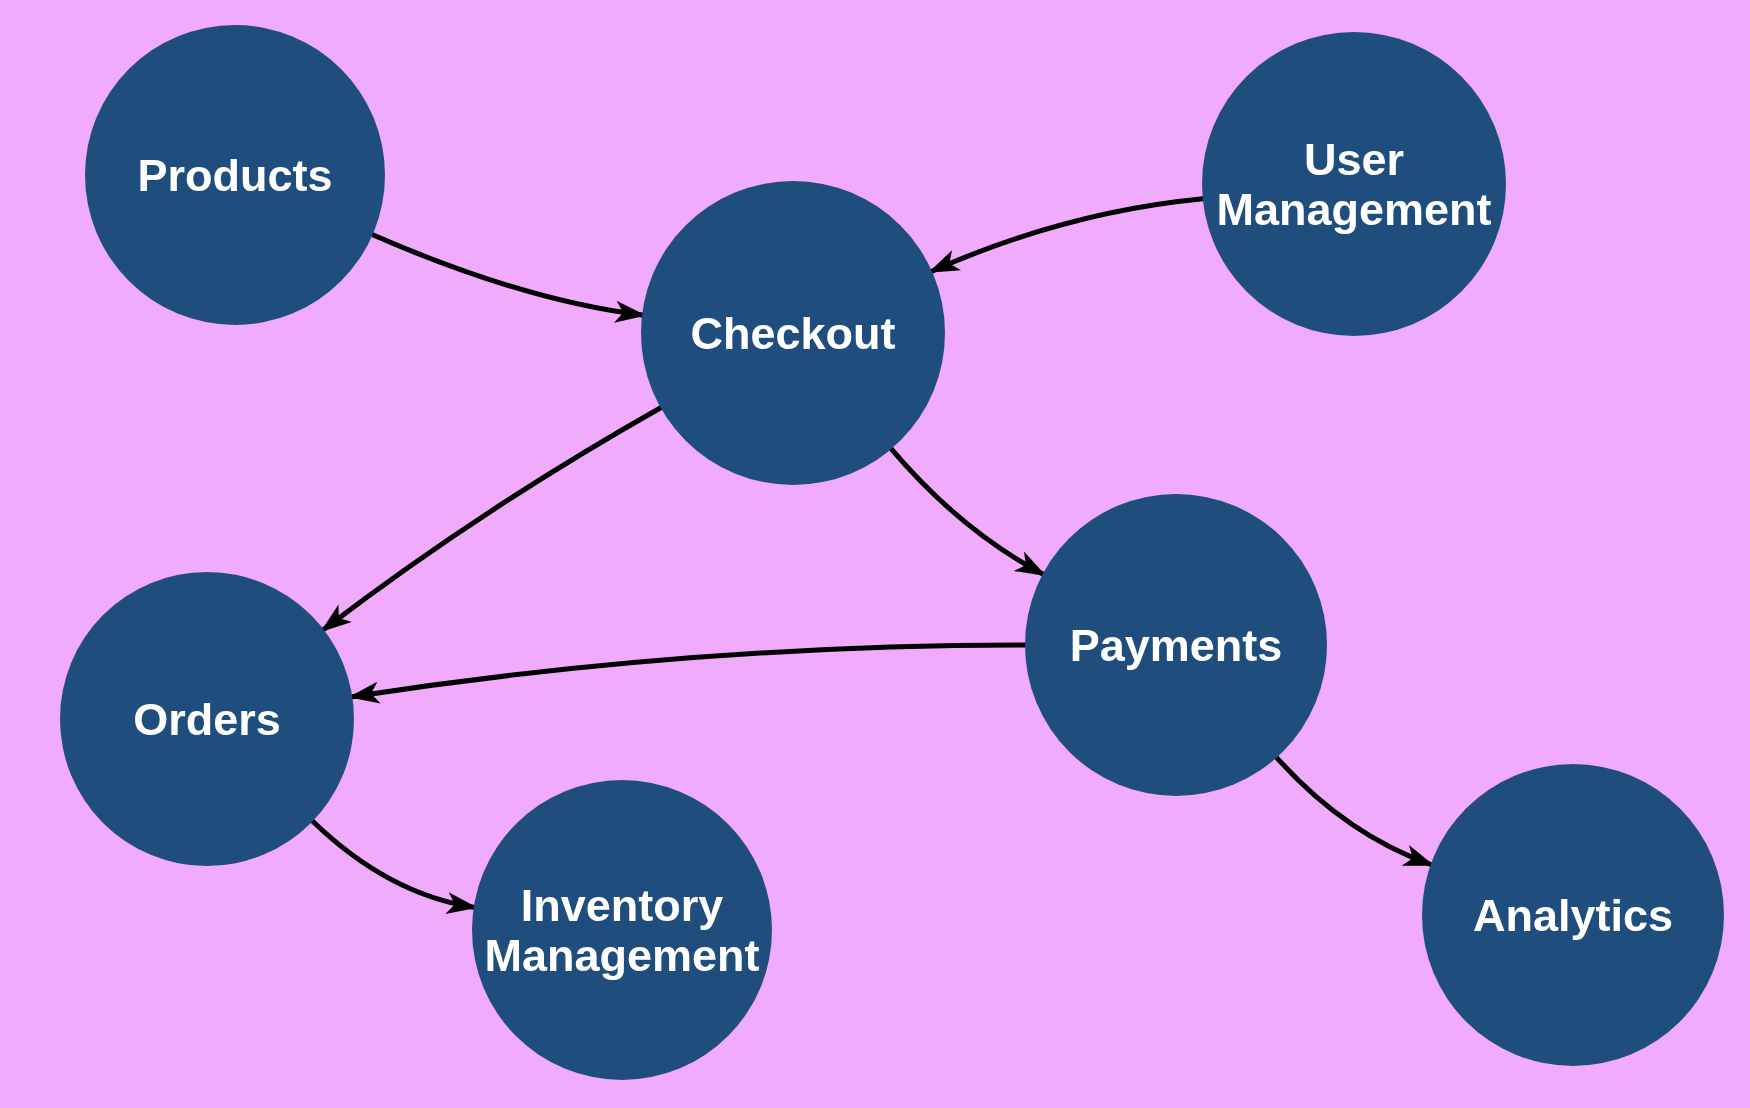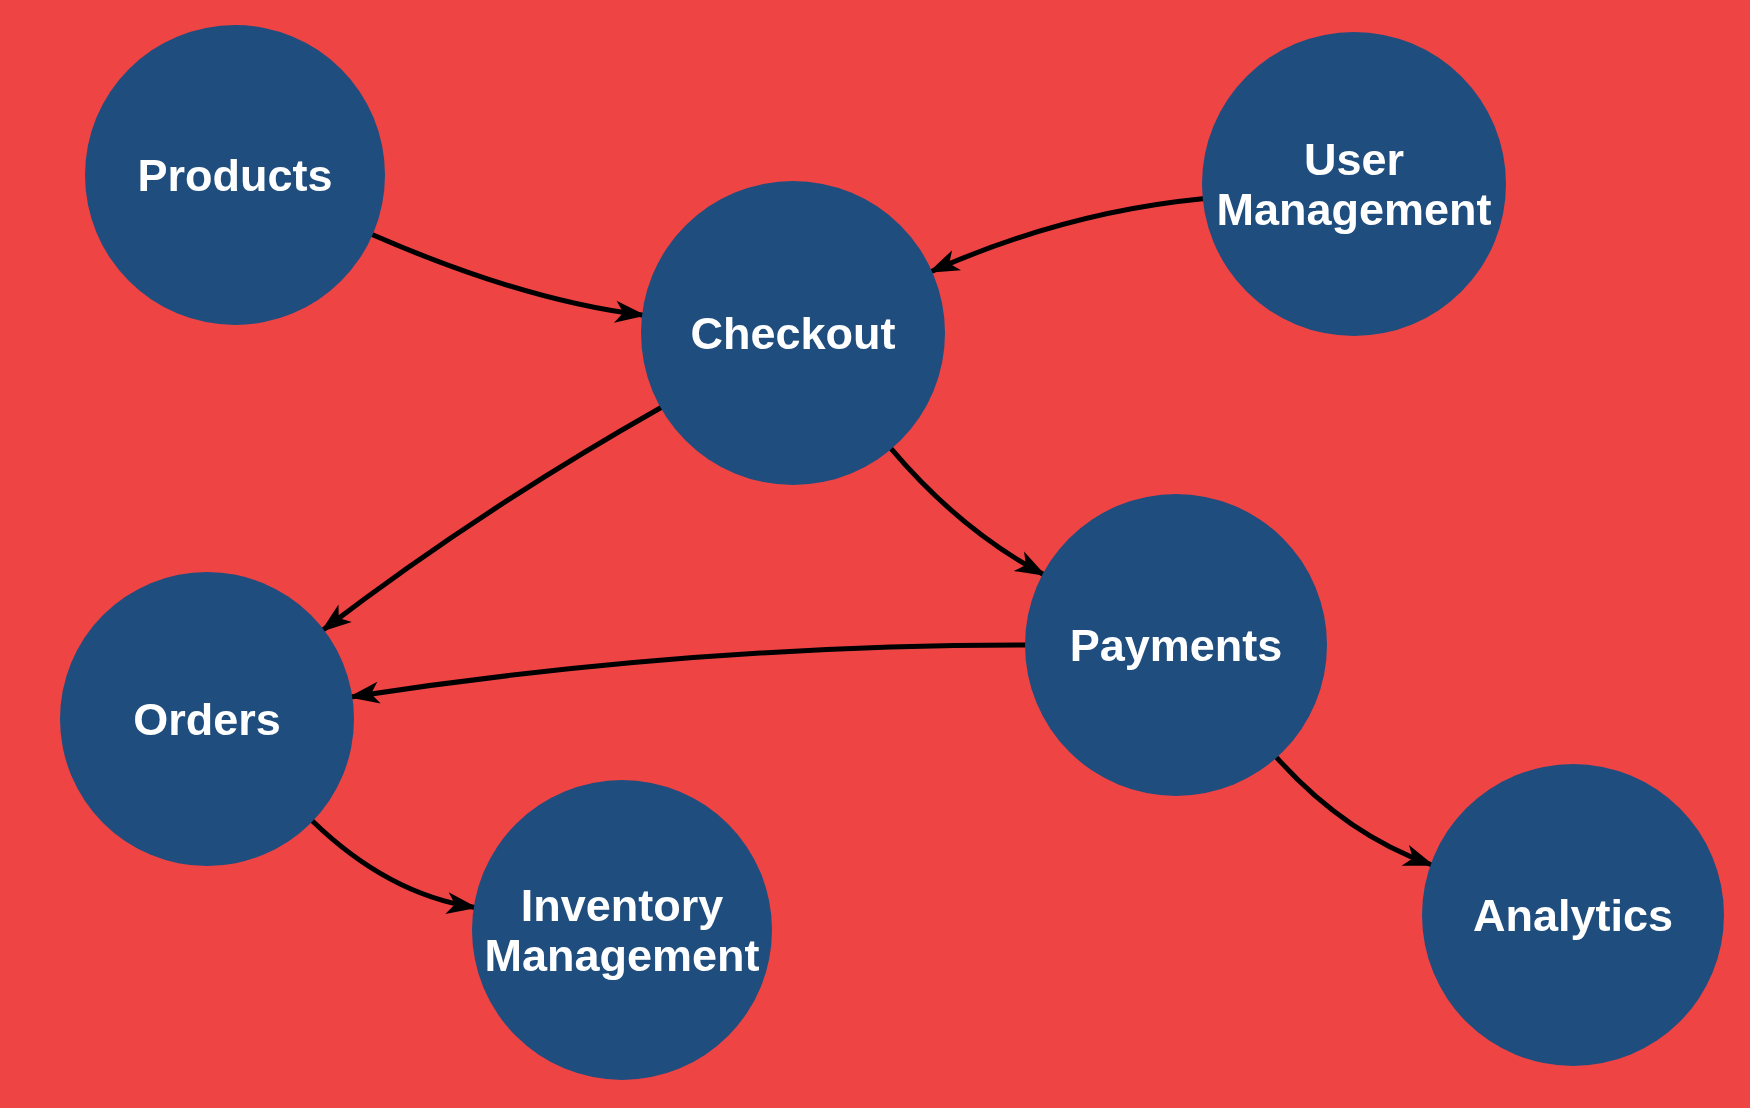--- a/index.html
+++ b/index.html
@@ -25,21 +25,21 @@
   .node-label {
     font-family: "Liberation Sans", "DejaVu Sans", sans-serif;
     font-weight: bold;
     font-size: 45px;
     text-anchor: middle;
   }
 </style>
 </head>
 <body>
 
-<div class="canvas" style="background: #ef4444;">
+<div class="canvas" style="background: #f0abfc;">
   <svg id="diagram-svg" width="1750" height="1108" viewBox="0 0 1750 1108">
     <defs>
       <marker id="arrowhead" markerUnits="userSpaceOnUse" markerWidth="36" markerHeight="26" refX="29" refY="13" orient="auto">
         <path d="M2,2 L33,13 L2,24 L10,13 Z" fill="#000000"></path>
       </marker>
     </defs>
     <g id="edges-layer">
         <path d="M 372.6 234.8 Q 525 301 642.1 315.0" class="edge-path" stroke="#000000" stroke-width="5" marker-end="url(#arrowhead)"></path>
         <path d="M 1202.7 198.7 Q 1065 212 931.9 271.2" class="edge-path" stroke="#000000" stroke-width="5" marker-end="url(#arrowhead)"></path>
         <path d="M 891.3 448.9 Q 960 530 1042.7 574.0" class="edge-path" stroke="#000000" stroke-width="5" marker-end="url(#arrowhead)"></path>

